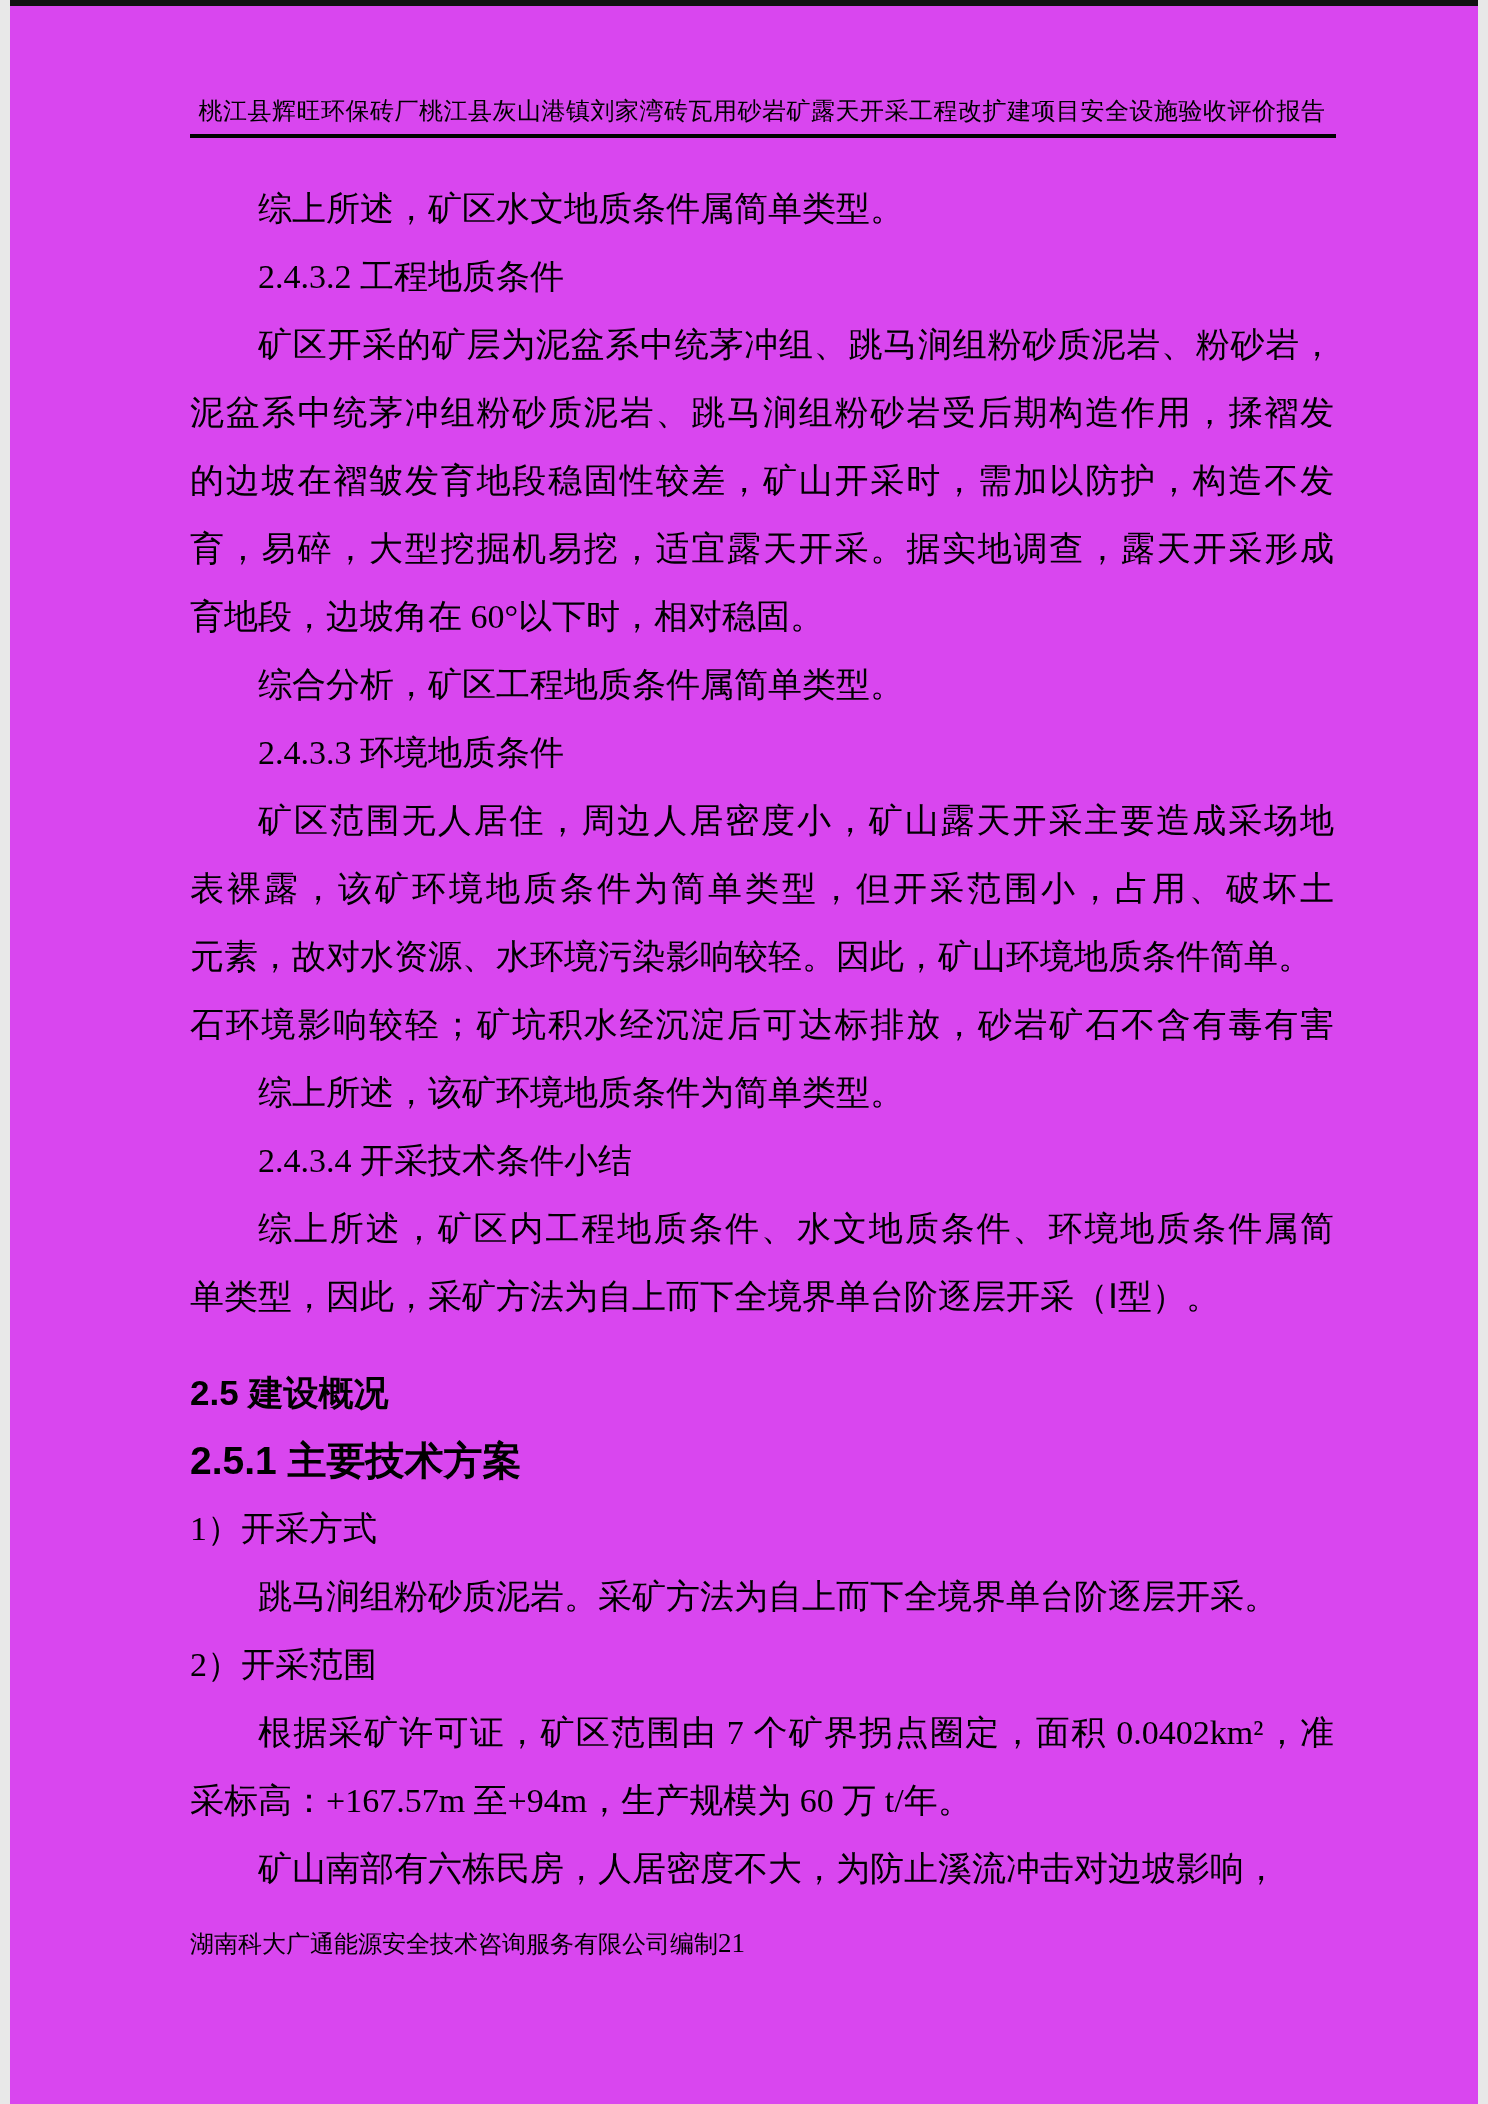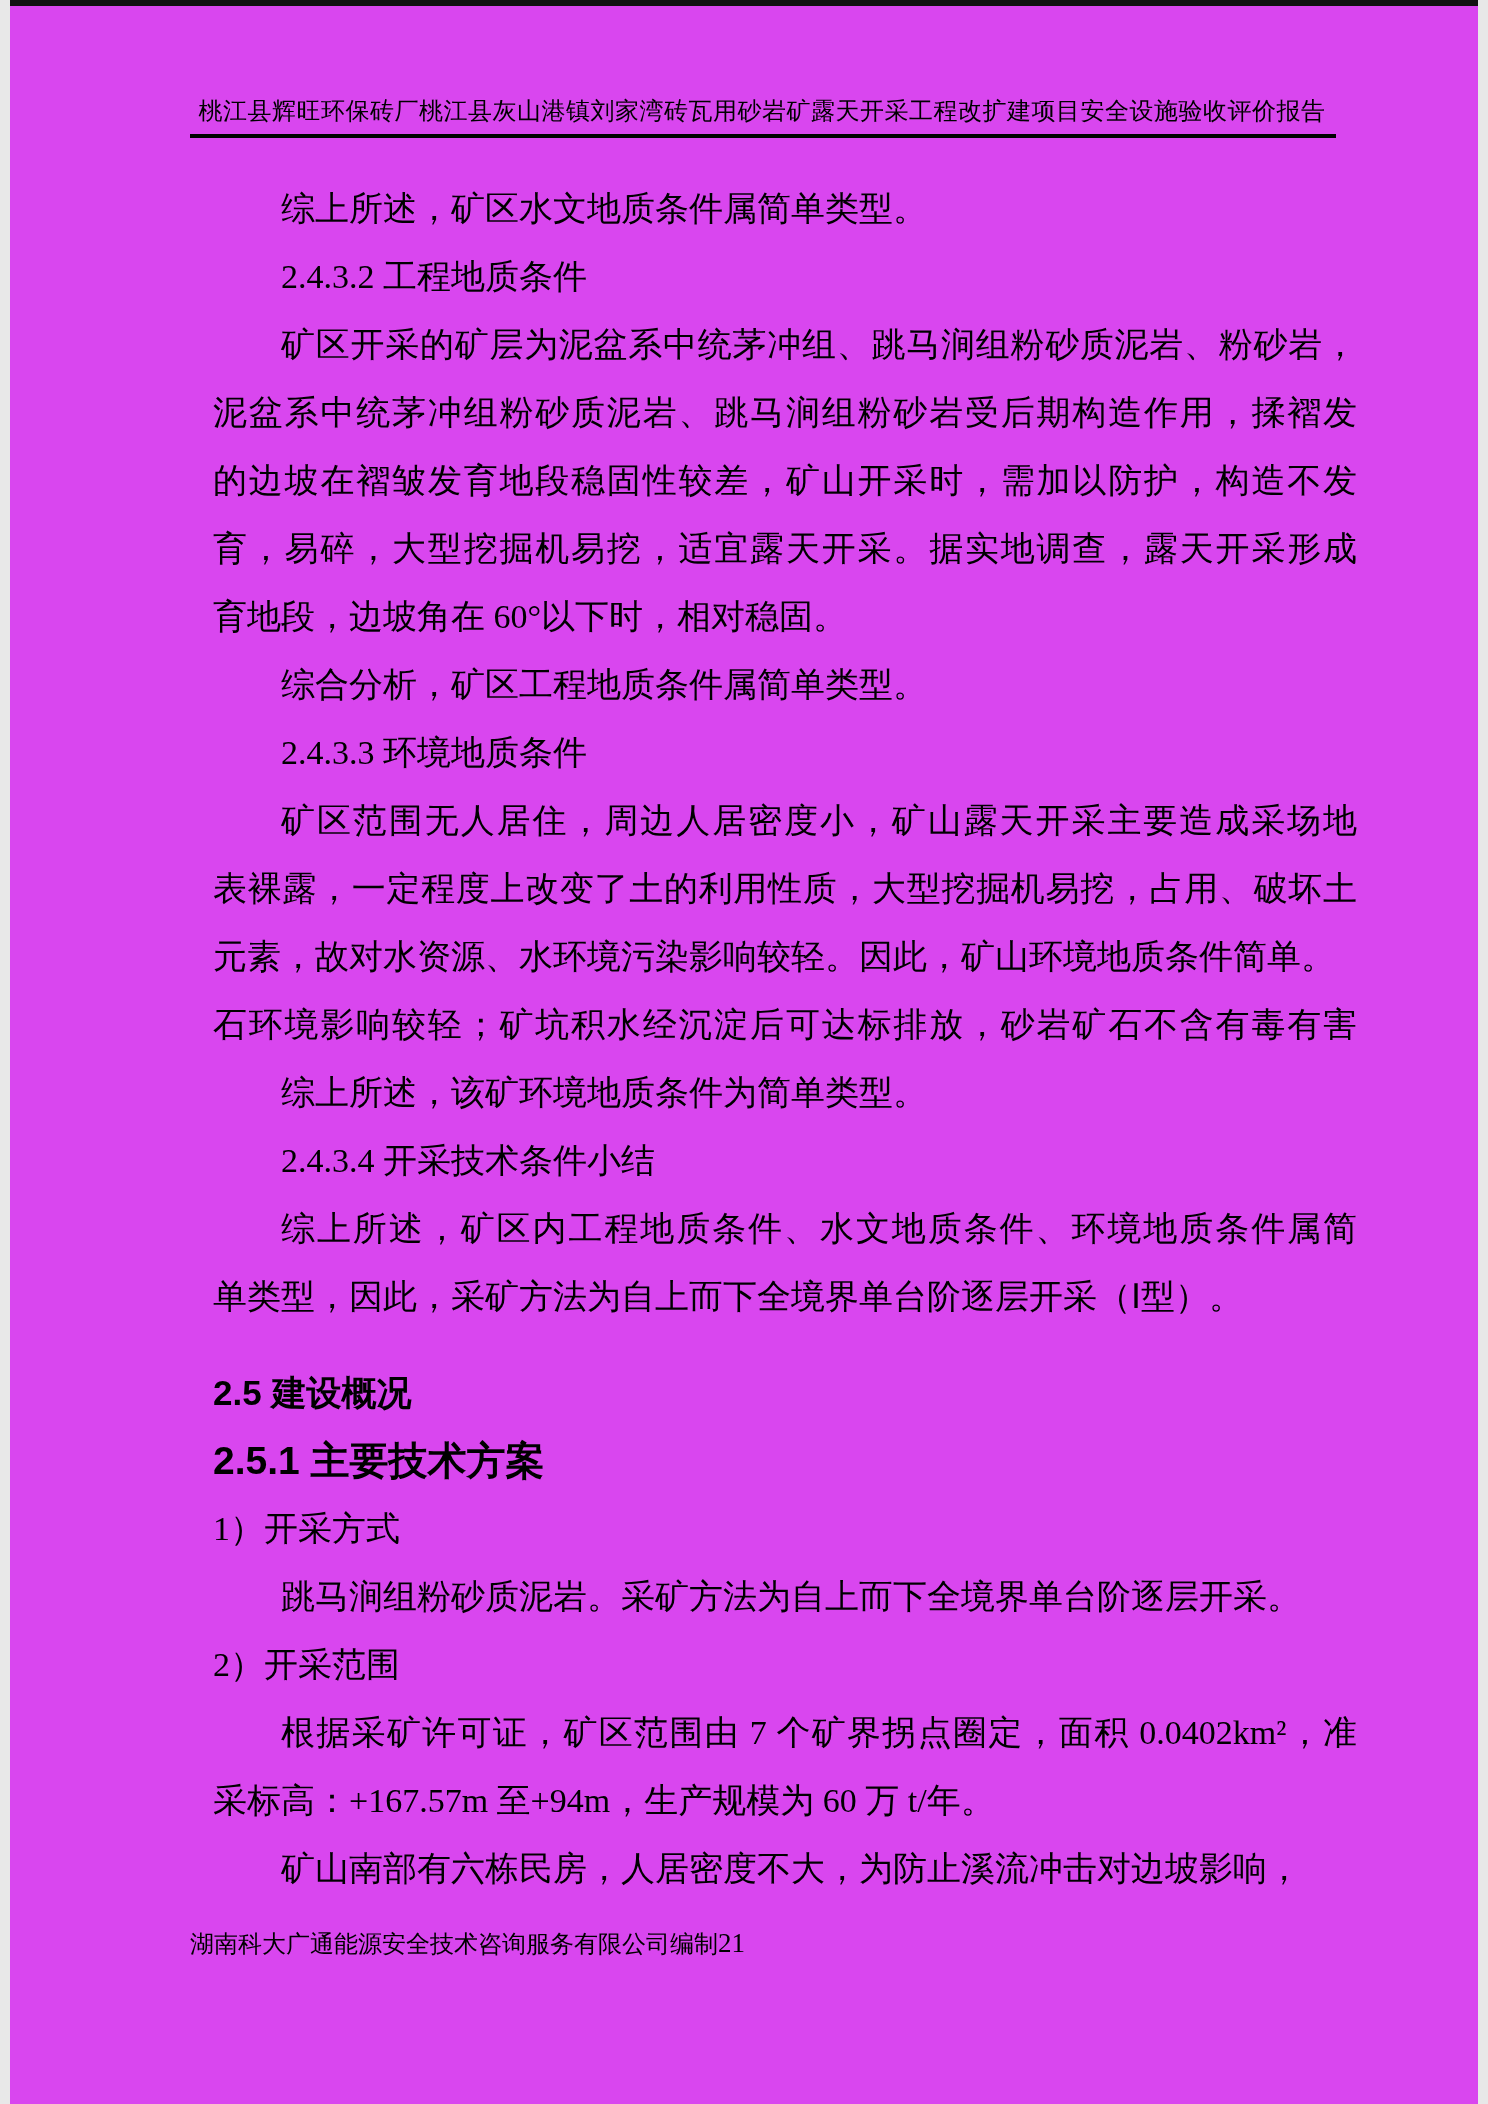--- a/index.html
+++ b/index.html
@@ -46,21 +46,21 @@
   }
   .content {
     position: absolute;
     top: 175px;
     left: 180px;
     width: 1144px;
     font-size: 34px;
     line-height: 68px;
   }
   .block { margin: 0; }
-  .line { width: 100%; margin-left: 23px; }
+  .line { width: 100%; }
   .line.just {
     text-align: justify;
     text-align-last: justify;
     text-justify: inter-character;
   }
   .line.ind { text-indent: 68px; }
   .block.h1 .line,
   .block.h2 .line {
     font-weight: 700;
     font-family: "Liberation Sans", sans-serif;
@@ -105,21 +105,21 @@
         <div class="line">育地段，边坡角在 60°以下时，相对稳固。</div>
       </div>
       <div class="block para">
         <div class="line ind">综合分析，矿区工程地质条件属简单类型。</div>
       </div>
       <div class="block h3">
         <div class="line ind">2.4.3.3 环境地质条件</div>
       </div>
       <div class="block para">
         <div class="line just ind">矿区范围无人居住，周边人居密度小，矿山露天开采主要造成采场地</div>
-        <div class="line just">表裸露，一定程度上改变了土的利用性质，大型挖掘机易挖，占用、破坏土</div>
+        <div class="line just">表裸露，该矿环境地质条件为简单类型，但开采范围小，占用、破坏土</div>
         <div class="line">元素，故对水资源、水环境污染影响较轻。因此，矿山环境地质条件简单。</div>
         <div class="line just">石环境影响较轻；矿坑积水经沉淀后可达标排放，砂岩矿石不含有毒有害</div>
       </div>
       <div class="block para">
         <div class="line ind">综上所述，该矿环境地质条件为简单类型。</div>
       </div>
       <div class="block h3">
         <div class="line ind">2.4.3.4 开采技术条件小结</div>
       </div>
       <div class="block para">

